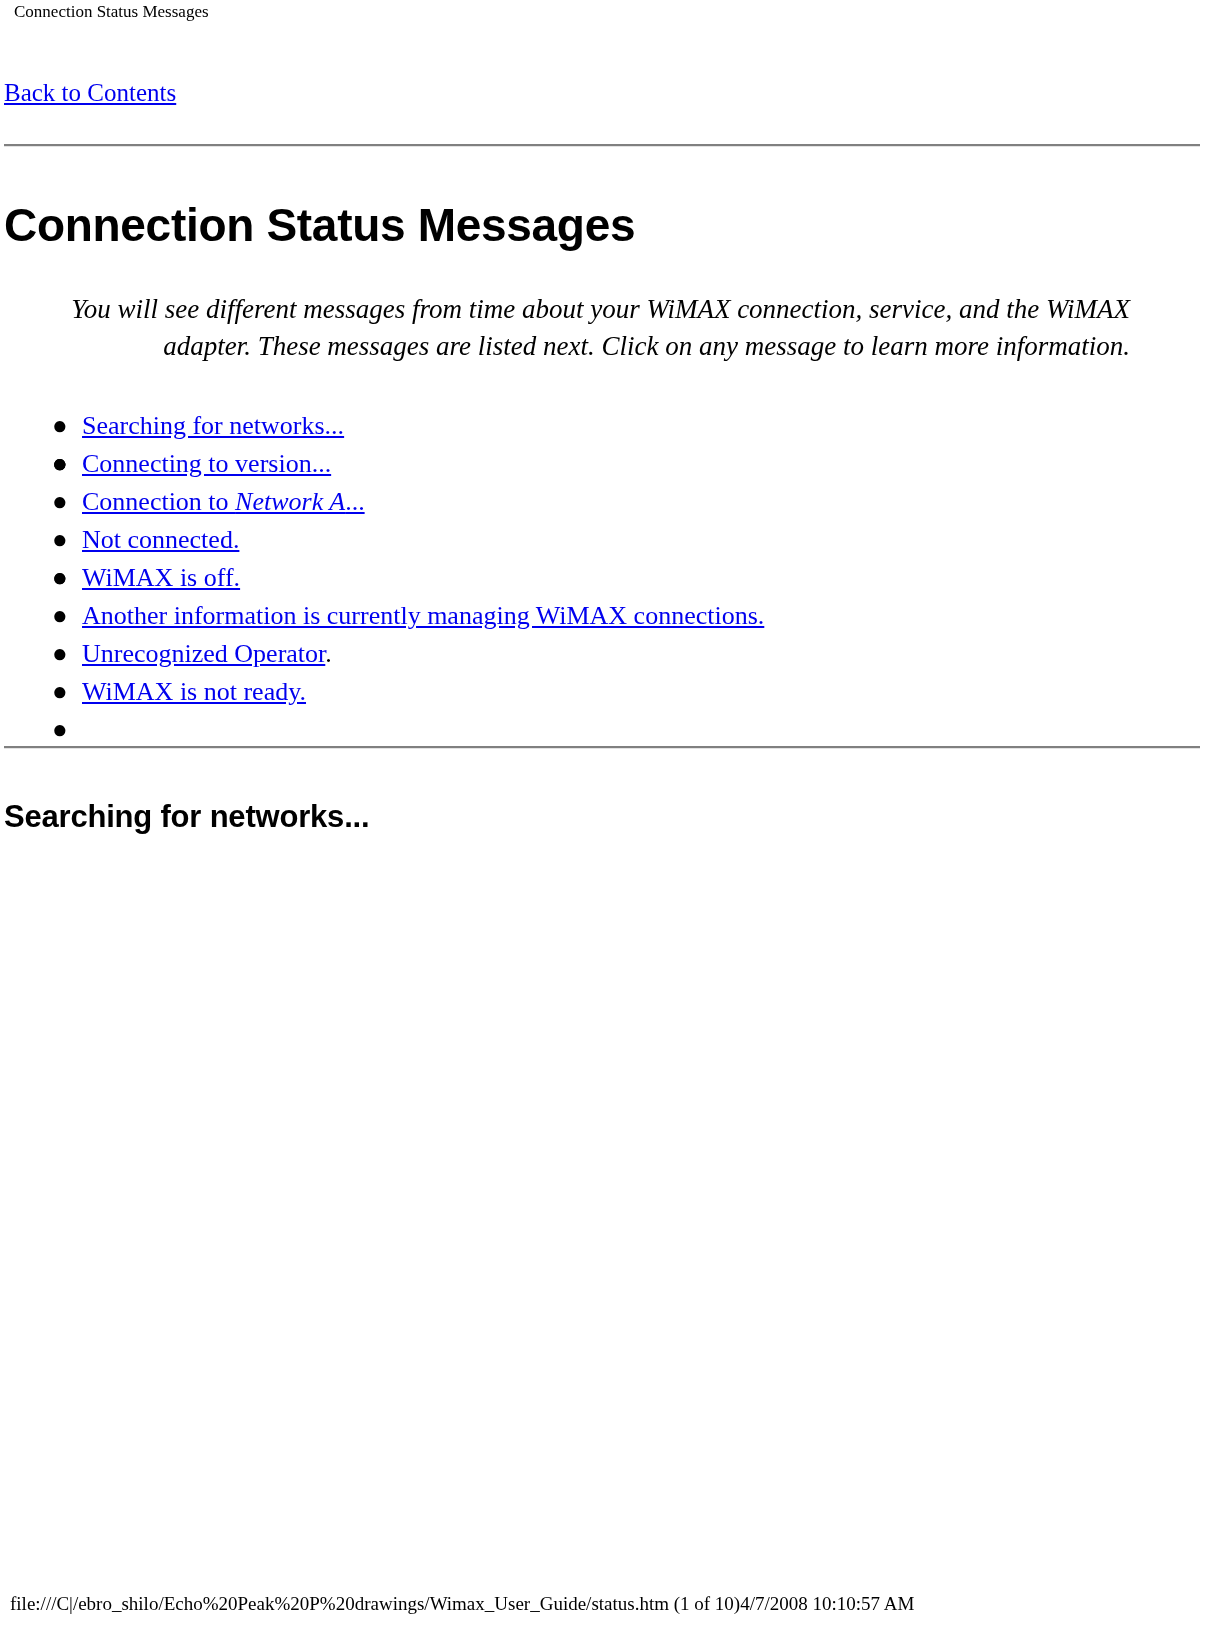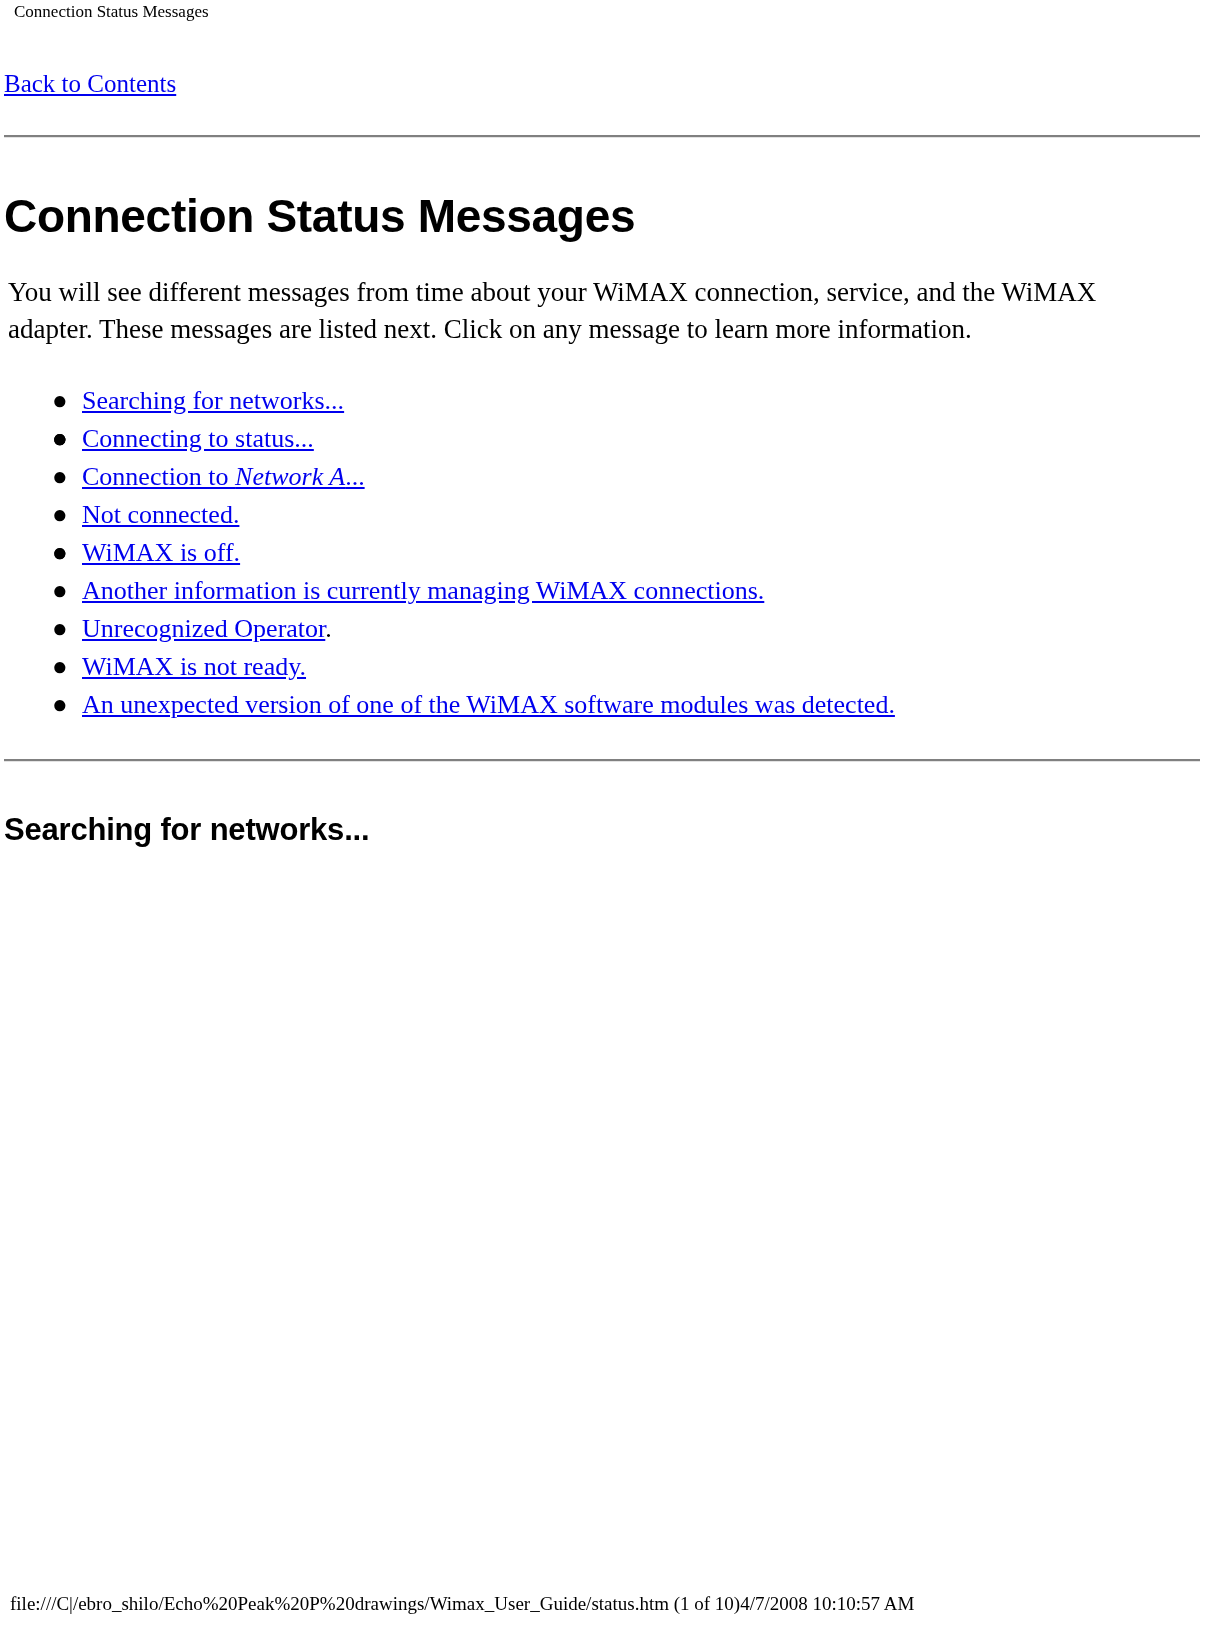--- a/index.html
+++ b/index.html
@@ -27,21 +27,21 @@
     font-size: 17px;
     line-height: 20px;
     padding: 2px 0 0 14px;
     box-sizing: border-box;
     color: #000000;
   }
 
   
   .content {
     position: absolute;
-    top: 25px;
+    top: 34px;
     left: 0px;
     width: 1232px;
   }
 
   .back-link-para {
     margin: 0;
     padding: 44px 0 0 4px;
     font-size: 25px;
     line-height: 30px;
   }
@@ -64,25 +64,26 @@
     font-size: 46px;
     font-weight: bold;
     line-height: 52px;
     letter-spacing: -0.3px;
     margin: 0;
     padding: 52px 0 0 4px;
     color: #000000;
   }
 
   p.intro {
-    margin: 4px;
+    margin: 12px;
     padding: 28px 90px 0 4px;
     font-size: 27px;
     line-height: 37px;
-    text-align: left;
+    text-align: right;
+    font-style: italic;
   }
 
   ul.message-list {
     margin: 0;
     padding: 30px 0 0 0;
     list-style: none;
   }
   ul.message-list li {
     position: relative;
     font-size: 26px;
@@ -165,21 +166,21 @@
     <li>
       <span class="bullet">●</span>
     </li>
 
     <li>
       <span class="bullet">●</span>
     </li>
 
     <li>
       <span class="bullet">●</span>
-      <a class="doclink" href="#"><span>Connecting to status...</span></a>
+      <a class="doclink" href="#"><span>Connecting to version...</span></a>
     </li>
 
     <li>
       <span class="bullet">●</span>
       <a class="doclink" href="#"><span>Connection to </span><em>Network A</em><span>...</span></a>
     </li>
 
     <li>
       <span class="bullet">●</span>
       <a class="doclink" href="#"><span>Not connected.</span></a>
@@ -204,21 +205,20 @@
       <a class="doclink" href="#"><span>Unrecognized Operator</span></a><span>.</span>
     </li>
 
     <li>
       <span class="bullet">●</span>
       <a class="doclink" href="#"><span>WiMAX is not ready. </span></a>
     </li>
 
     <li>
       <span class="bullet">●</span>
-      <a class="doclink" href="#"><span>An unexpected version of one of the WiMAX software modules was detected.</span></a>
     </li>
 
   </ul>
 
   <hr class="rule-bottom">
 
   <h2 class="section-title">Searching for networks...</h2>
 
 </div>
 

